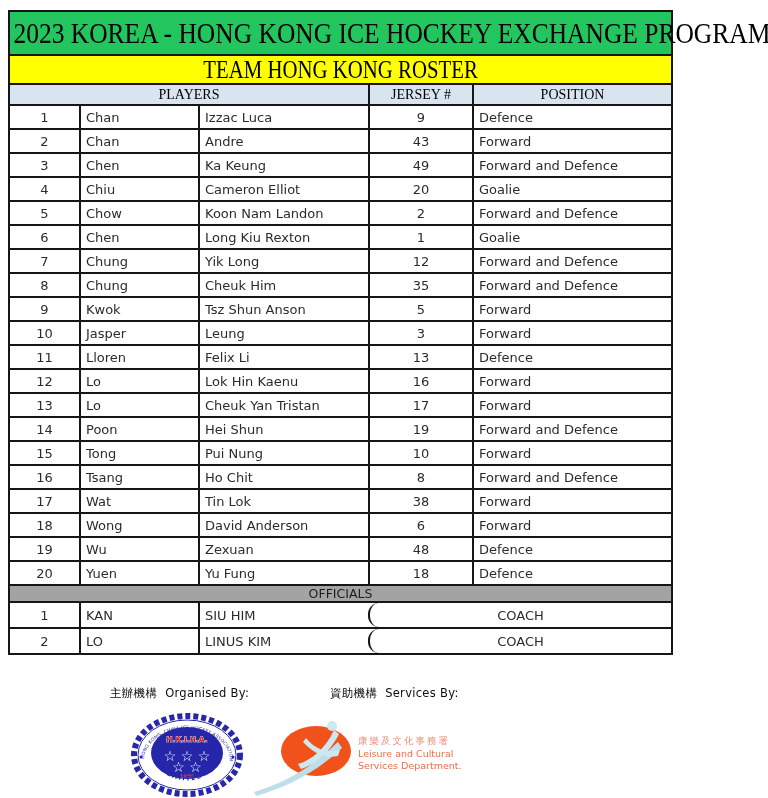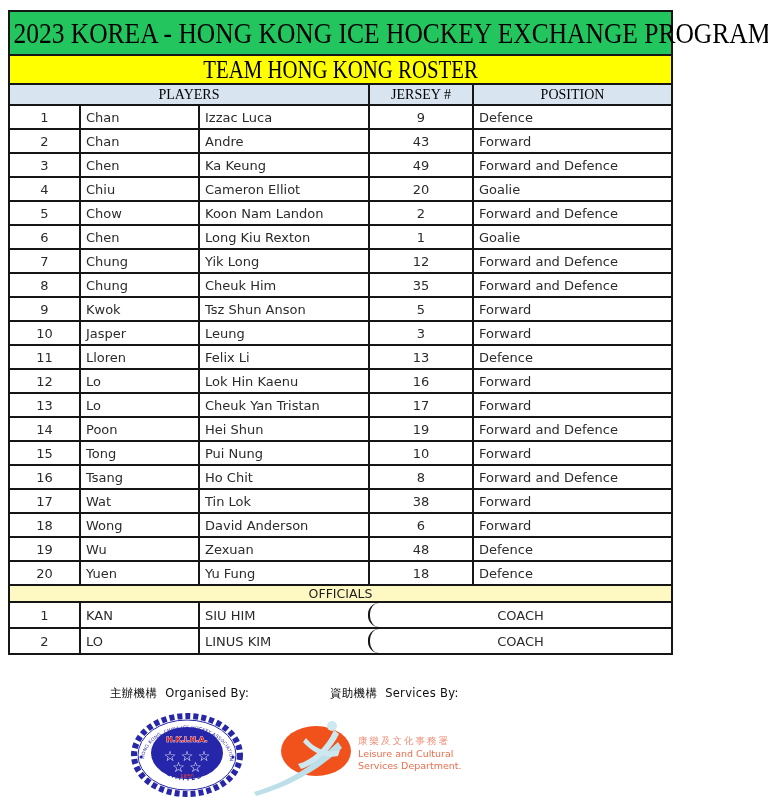--- a/index.html
+++ b/index.html
@@ -45,21 +45,21 @@
     font-family:"Liberation Serif","DejaVu Serif",serif;
     font-size:14px;color:#000;
   }
   .span3{grid-column:1/4;}
   .span45{grid-column:4/6;border-radius:11px;}
   .span5{grid-column:1/6;}
   .prow{height:22px;}
   .prow .cell,.orow .cell{font-size:13px;color:#2b2b2b;}
   .num{justify-content:center;}
   .txt{justify-content:flex-start;padding-left:5px;}
-  .officials-band{height:15px;background:#fef9c3;}
+  .officials-band{height:15px;background:#a3a3a3;}
   .officials-band .cell{justify-content:center;font-size:12.5px;color:#1c1c1c;}
   .orow{height:24px;}
   .role{justify-content:center;}
   
   .footer-label{
     position:absolute;top:686px;font-weight:normal;font-size:11.5px;color:#0d0d0d;
     white-space:nowrap;letter-spacing:0.3px;
   }
   .org-label{left:110px;}
   .sub-label{left:330px;}

